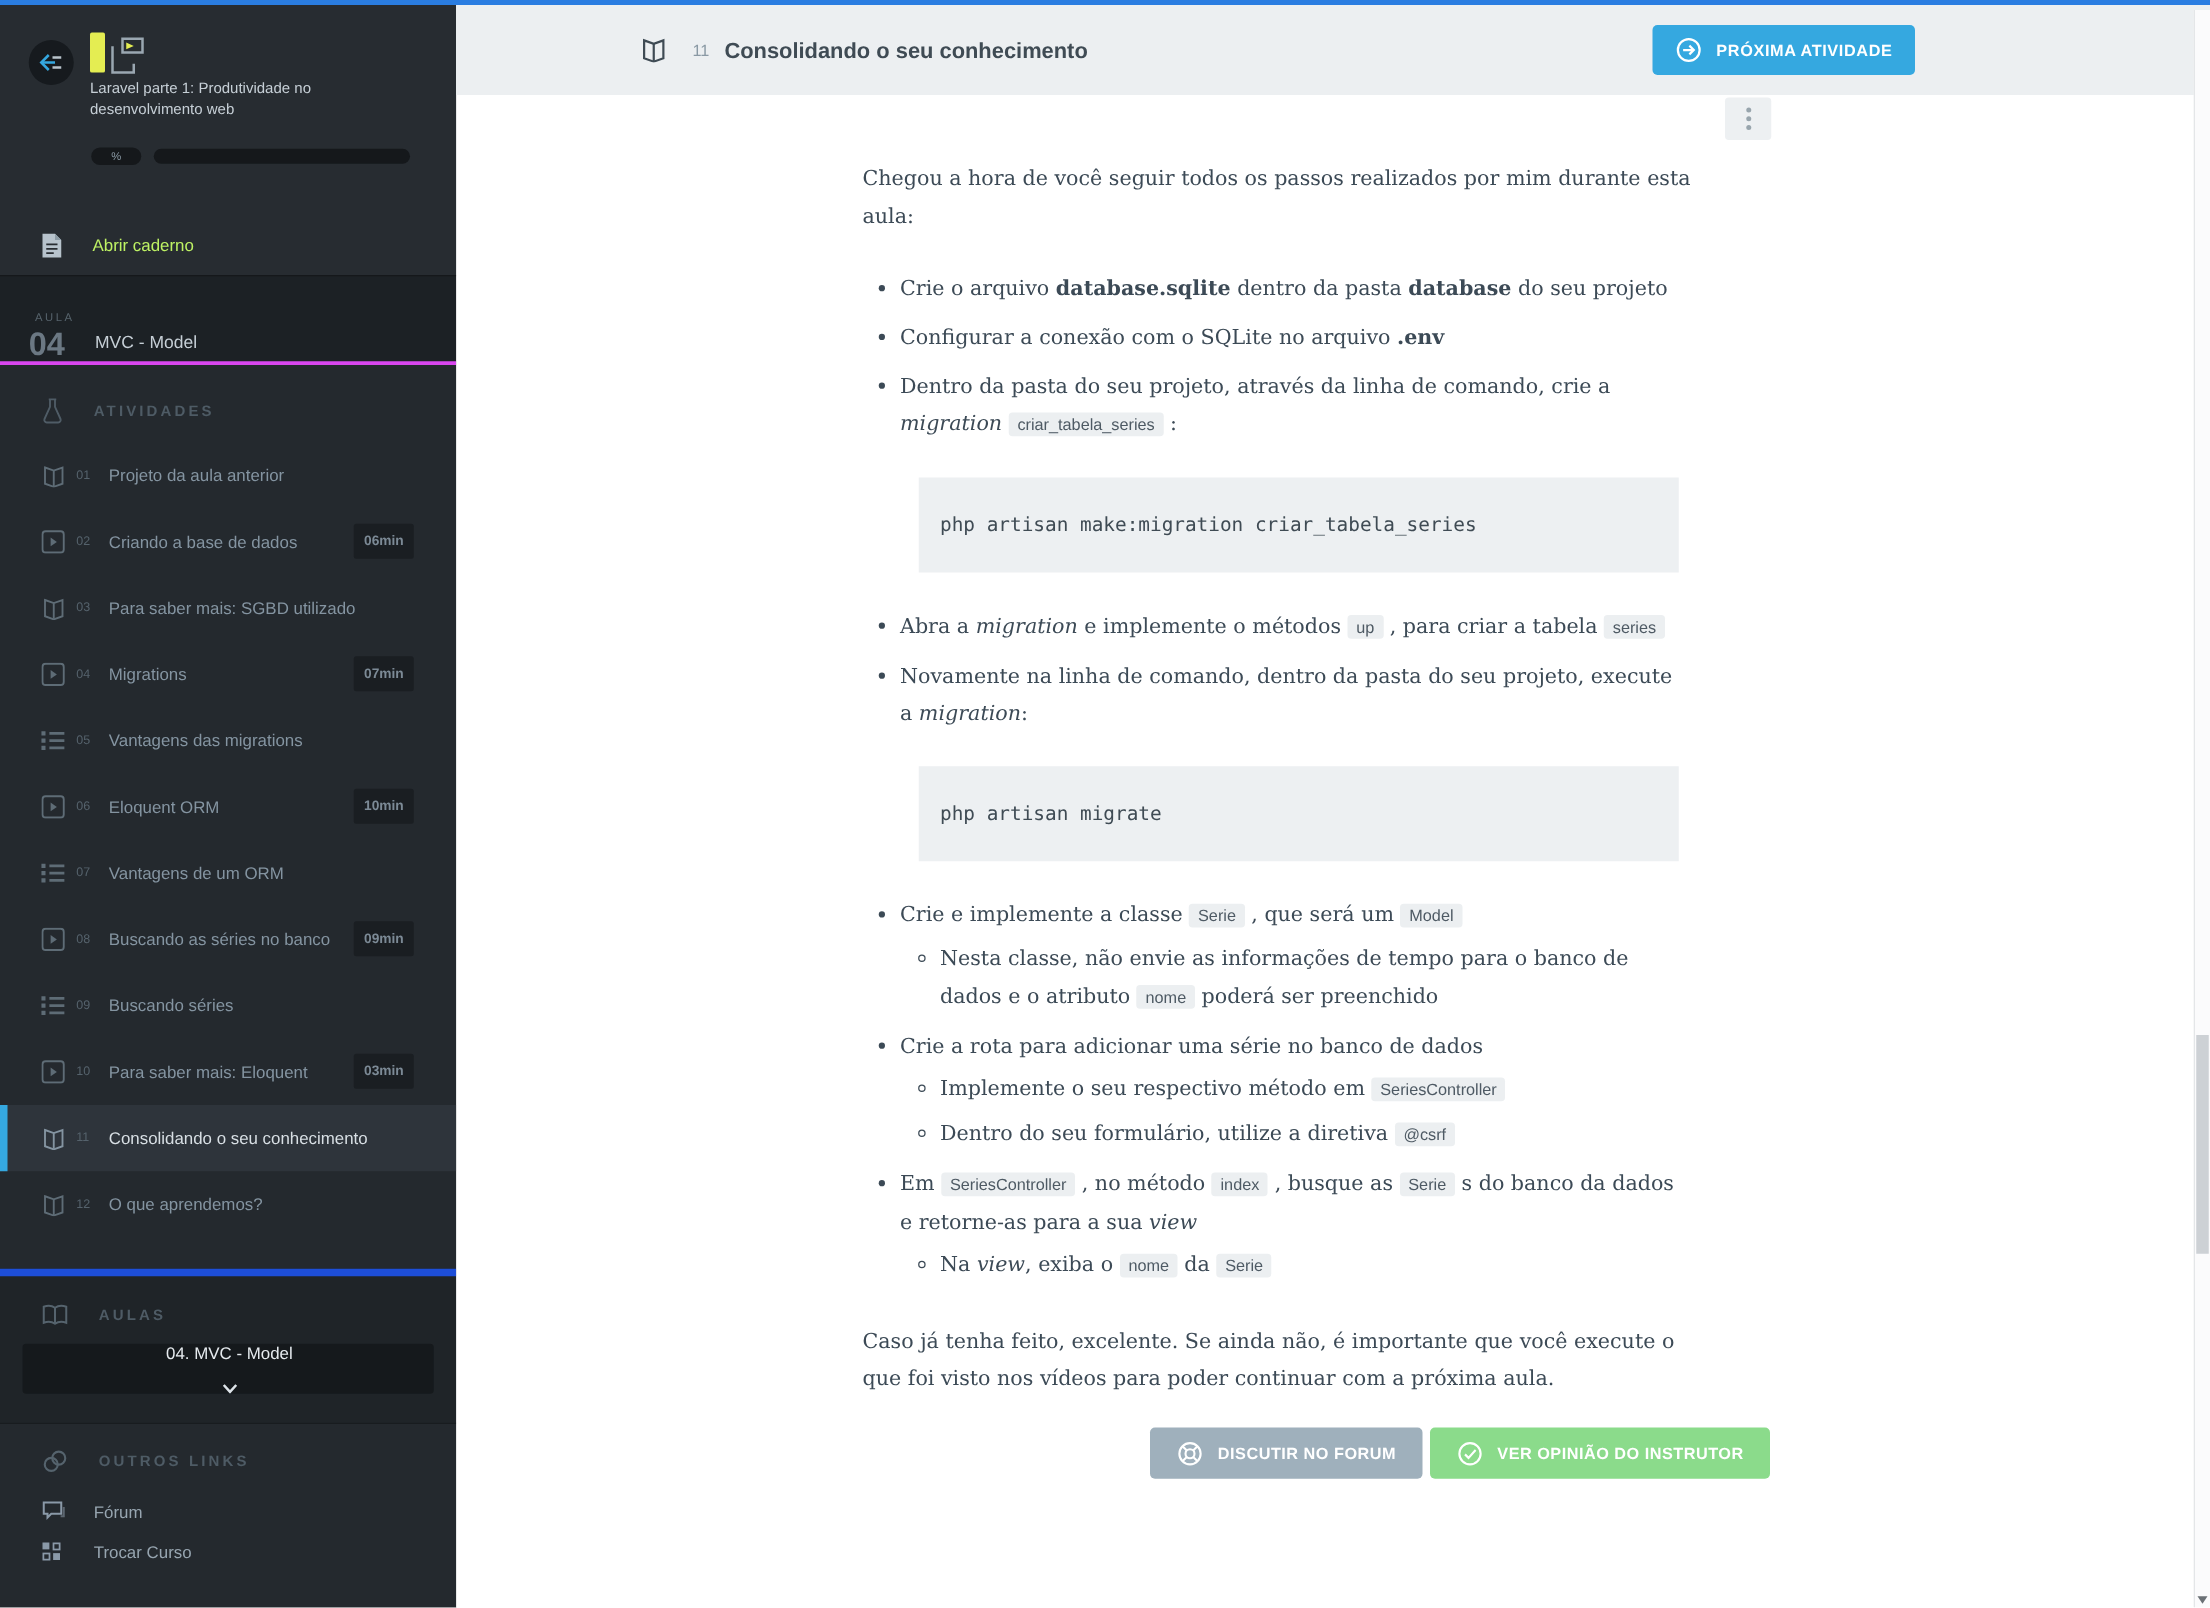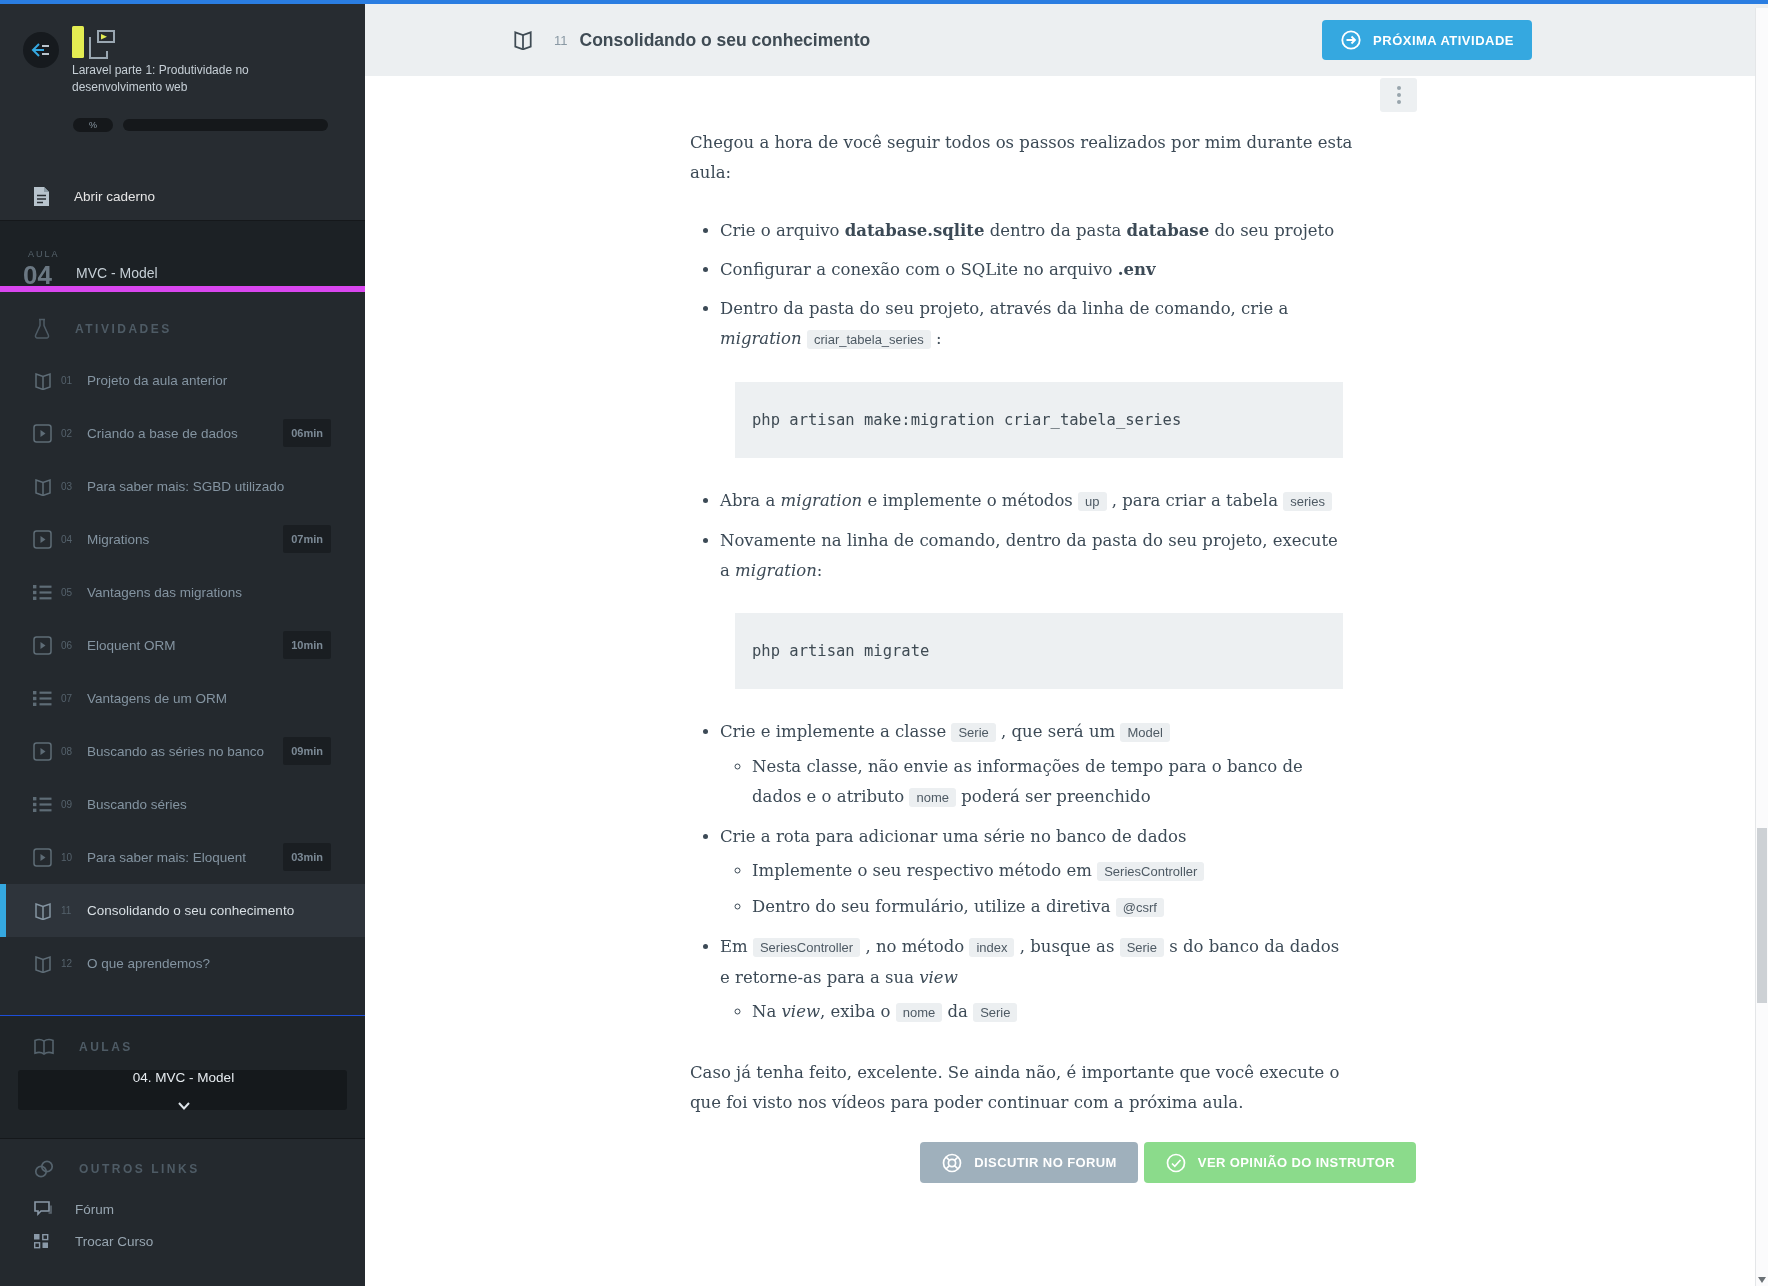--- a/index.html
+++ b/index.html
@@ -13,42 +13,42 @@
   .side-top { height:216px; background:#272C31; position:relative; }
   .collapse-btn { position:absolute; left:23px; top:28px; width:36px; height:36px; border-radius:50%;
                   background:#161A1E; display:flex; align-items:center; justify-content:center; cursor:pointer; }
   .logo { position:absolute; left:70px; top:20px; }
   .course-title { position:absolute; left:72px; top:58px; width:230px; font-size:12px; line-height:17px; color:#C6CFD6; }
   .progress { position:absolute; left:73px; top:114px; display:flex; align-items:center; }
   .progress .pct { background:#15181B; color:#8A99A4; font-size:9px; padding:2px 16px; border-radius:8px; height:14px;
                    display:flex; align-items:center; }
   .progress .track { width:205px; height:12px; background:#15181B; border-radius:7px; margin-left:10px; }
   .notebook { position:absolute; left:33px; top:182px; display:flex; align-items:center; gap:24px; cursor:pointer; }
-  .notebook span { color:#e5e5e5; font-size:13.5px; }
-
-  .side-lesson { height:72px; background:#1C2125; border-top:1px solid #15181B; border-bottom:6px solid #d946ef;
+  .notebook span { color:#bef264; font-size:13.5px; }
+
+  .side-lesson { height:72px; background:#1C2125; border-top:1px solid #15181B; border-bottom:3px solid #d946ef;
                  position:relative; }
   .lesson-kind { position:absolute; left:28px; top:28px; font-size:9px; letter-spacing:2px; color:#57646D; }
   .lesson-num  { position:absolute; left:23px; top:39px; font-size:26px; font-weight:bold; color:#6B7883; }
   .lesson-name { position:absolute; left:76px; top:44px; font-size:14px; color:#C6CFD6; }
 
   .side-activities { height:723px; background:#24292E; }
   .sec-head { display:flex; align-items:center; padding:26px 0 0 33px; }
   .sec-head .sec-label { margin-left:24px; font-size:12px; font-weight:bold; letter-spacing:2.5px; color:#4E5B65; }
   .acts { list-style:none; margin-top:14px; }
   .act { position:relative; height:53px; display:flex; align-items:center; padding-left:33px; cursor:pointer; }
   .act .aicon { width:22px; flex:none; display:flex; align-items:center; }
   .act .anum { width:22px; flex:none; font-size:10px; color:#55626C; margin-left:6px; }
   .act .albl { font-size:13.5px; color:#8494A1; margin-left:4px; white-space:nowrap; }
   .act .abadge { position:absolute; right:34px; top:12px; background:#1A1E22; color:#7C8A96;
                  font-size:11px; font-weight:bold; padding:8px 8px; border-radius:2px; }
   .act.active { background:#2E343B; border-left:6px solid #35A8E0; padding-left:27px; }
   .act.active .albl { color:#D8DFE4; }
 
-  .side-aulas { height:123px; background:#1F2428; border-top:1px solid #1d4ed8; position:relative; }
+  .side-aulas { height:123px; background:#1F2428; border-top:6px solid #1d4ed8; position:relative; }
   .side-aulas .sec-head { padding-top:22px; }
   .aulas-select { margin:14px 18px 0 18px; height:40px; background:#15191C; border-radius:3px;
                   display:flex; align-items:center; padding:0 16px 0 18px; cursor:pointer;flex-direction:column; }
   .aulas-select span { color:#E6EBEF; font-size:13.5px; flex:1; }
 
   .side-links { flex:1; background:#24292E; border-top:1px solid #15181B; }
   .slink { display:flex; align-items:center; padding-left:33px; height:32px; cursor:pointer; }
   .slink .licon { width:22px; display:flex; }
   .slink span.t { color:#97A5B0; font-size:13.5px; margin-left:20px; }
   .side-links .sec-head { padding-top:20px; margin-bottom:14px; }

